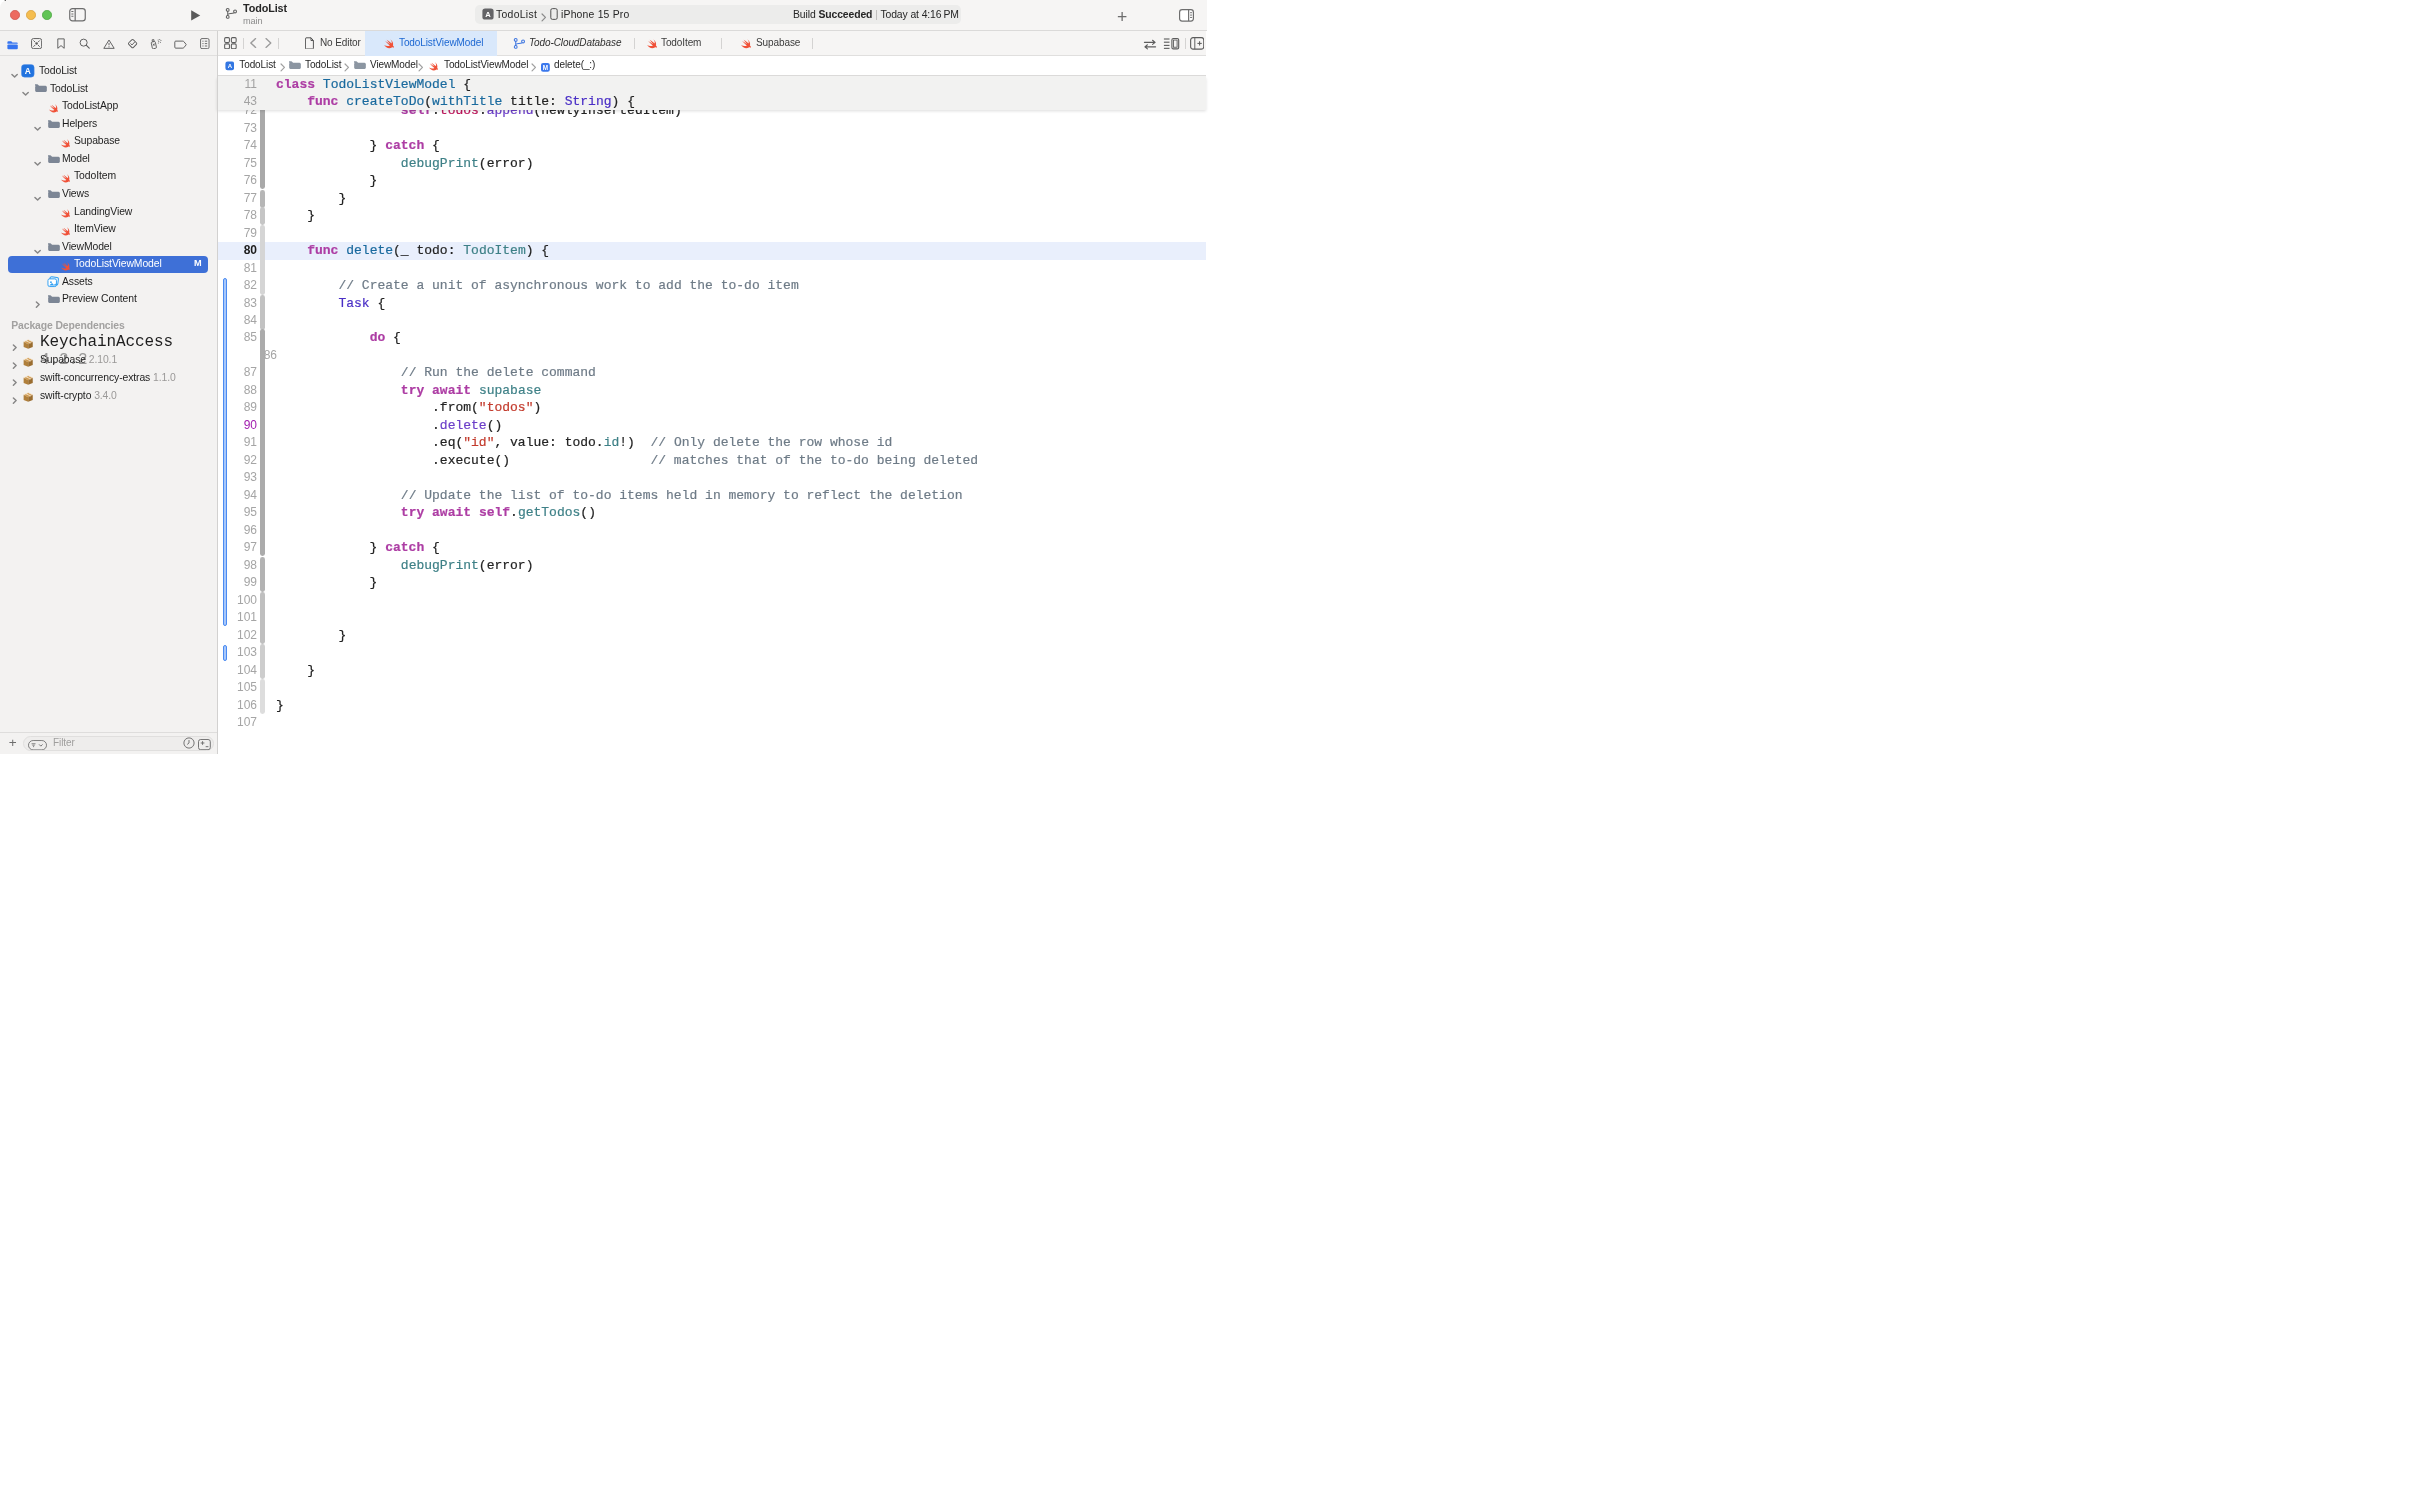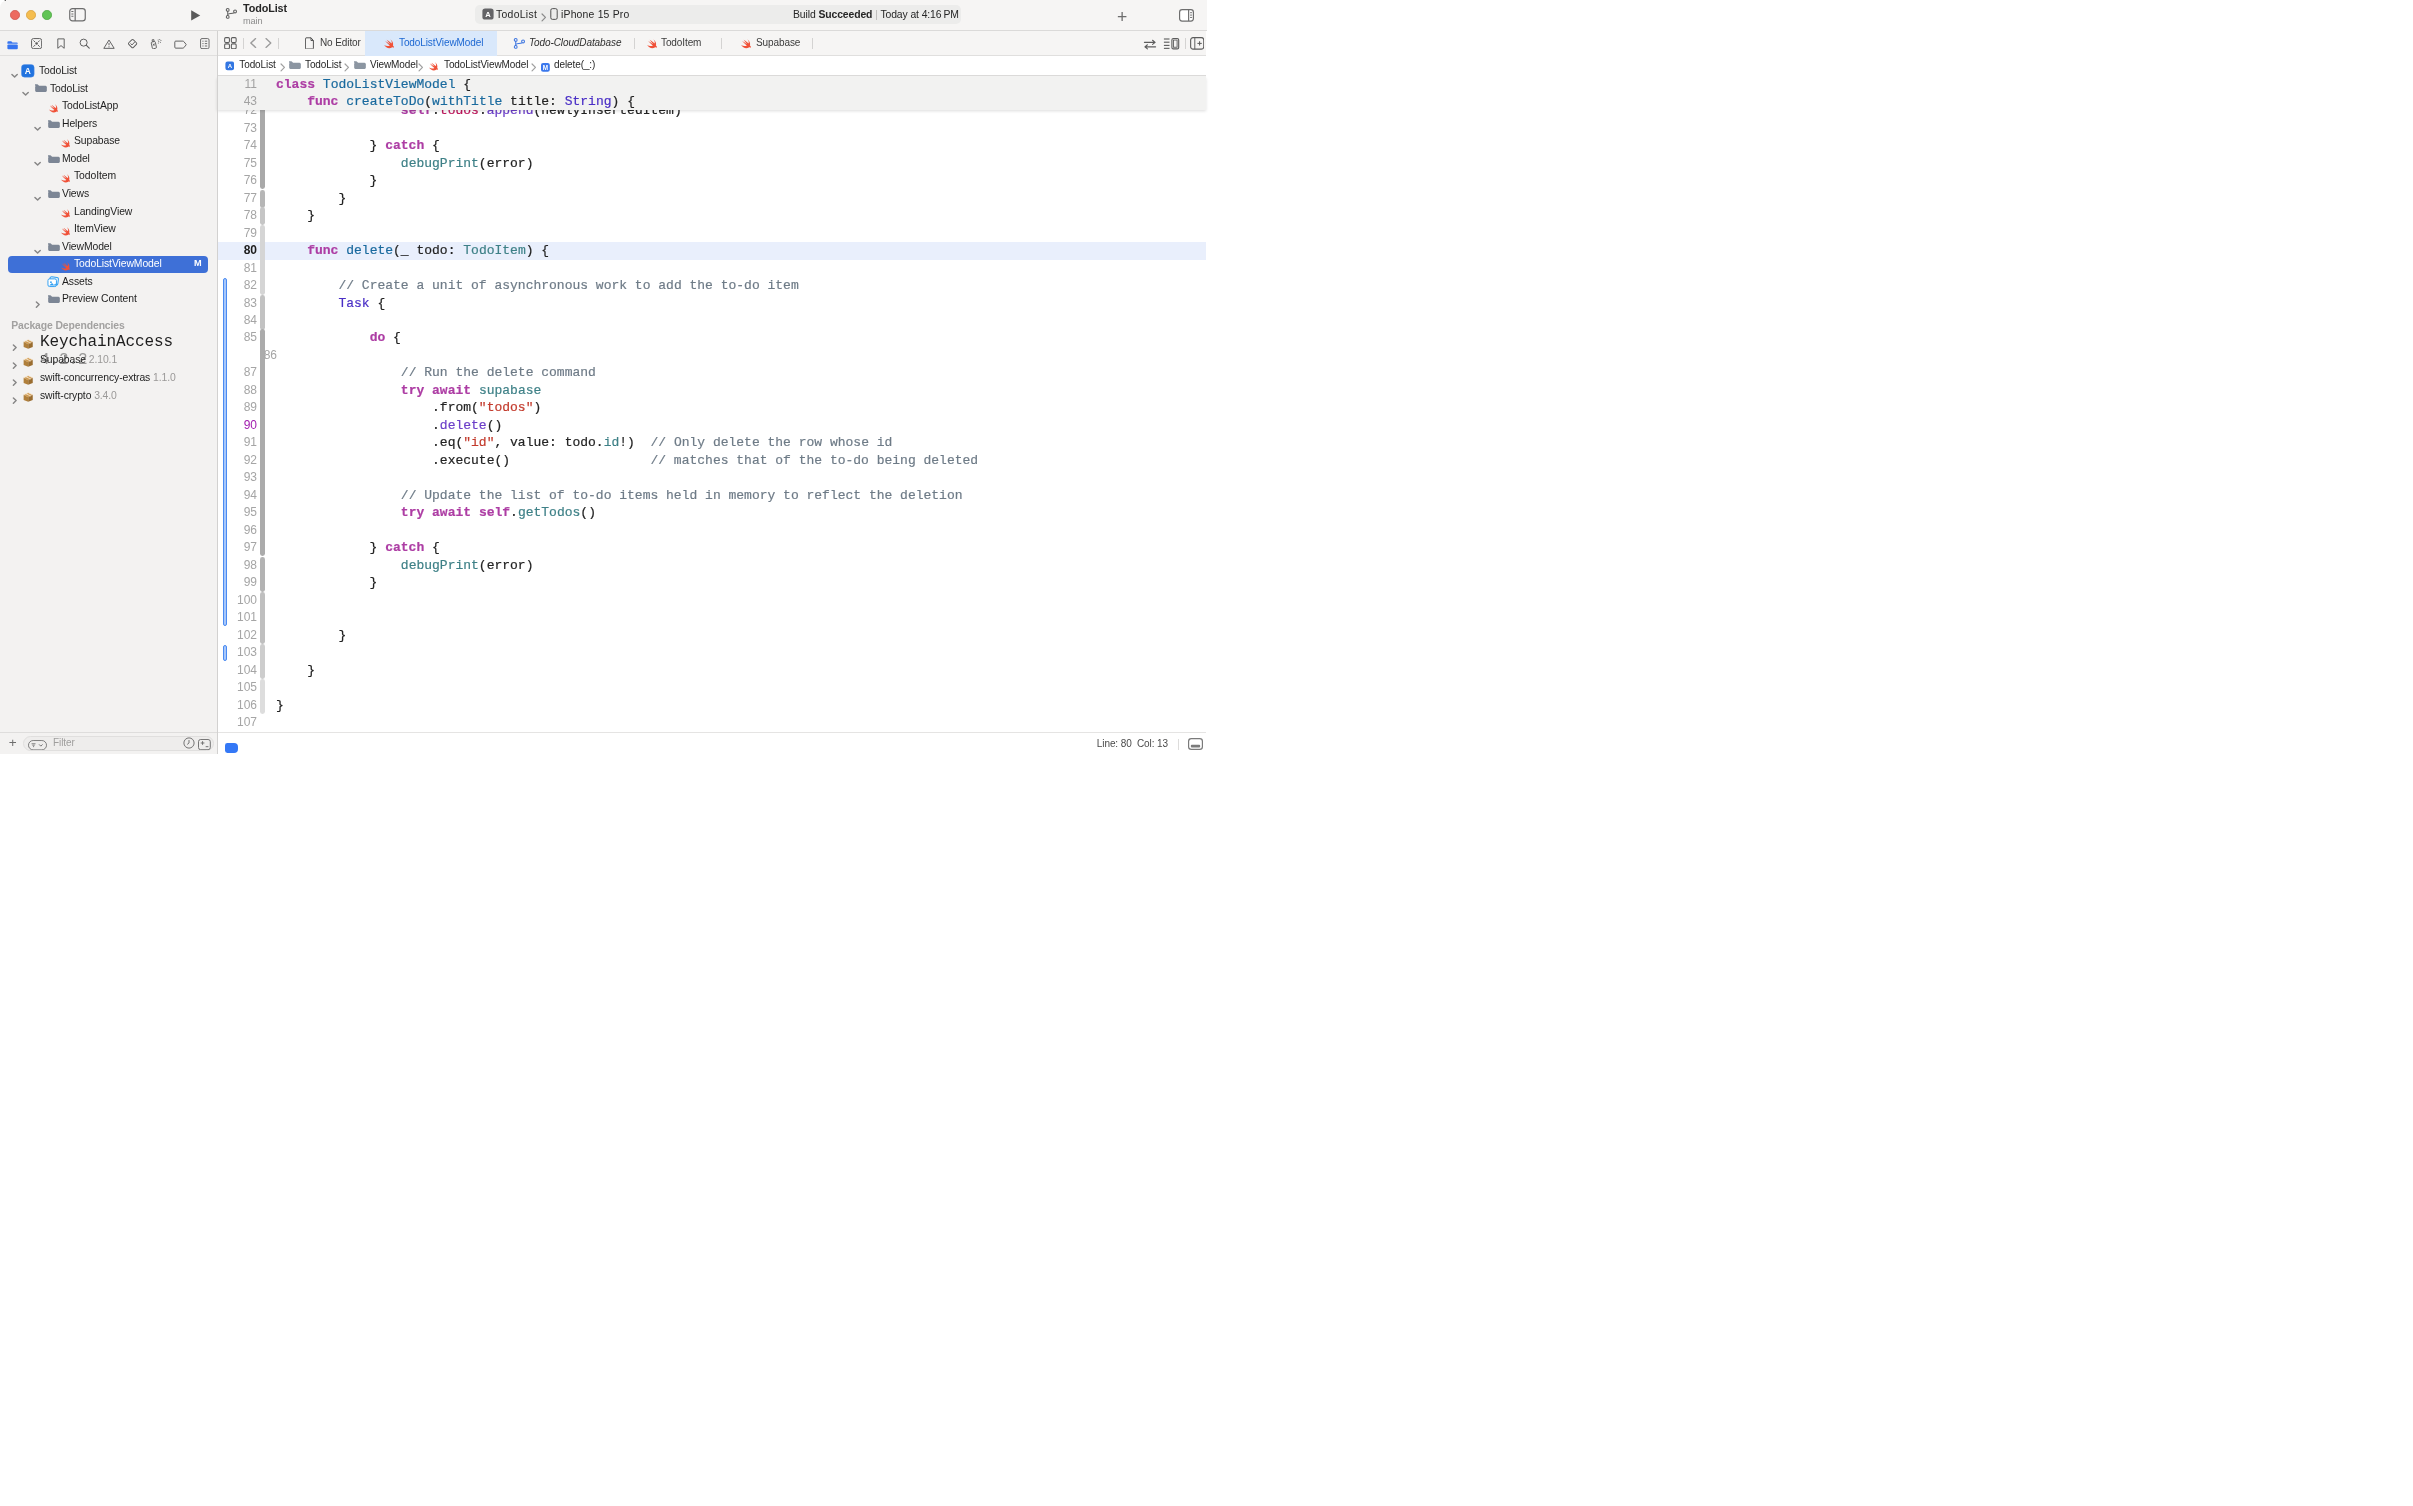--- a/index.html
+++ b/index.html
@@ -451,25 +451,16 @@
 <div class="abs" style="left:0;top:44px;width:989px;height:0.8px;background:#dbdad9;"></div>
 <div class="abs" style="left:0;top:45px;width:989px;height:17.7px;background:#f2f2f1;border-bottom:0.8px solid #dededd;box-sizing:border-box;">
   <div class="abs" style="left:0;top:0;width:40px;height:17.7px;line-height:17.7px;text-align:right;font-size:12px;color:#a2a2a2;font-family:'Liberation Sans',sans-serif;">11</div>
   <div class="abs" style="left:59px;top:0;height:17.7px;line-height:17.7px;font-family:'Liberation Mono',monospace;font-size:13px;white-space:pre;color:#232323;-webkit-text-stroke:0.2px currentColor;"><span style="color:#ad3da4;font-weight:bold;">class</span>&nbsp;<span style="color:#1a6a9e;">TodoListViewModel</span>&nbsp;{</div>
 </div>
 <div class="abs" style="left:0;top:62px;width:989px;height:17px;background:#f2f2f1;">
   <div class="abs" style="left:0;top:0;width:40px;height:17px;line-height:17px;text-align:right;font-size:12px;color:#a2a2a2;font-family:'Liberation Sans',sans-serif;">43</div>
   <div class="abs" style="left:59px;top:0;height:17px;line-height:17px;font-family:'Liberation Mono',monospace;font-size:13px;white-space:pre;color:#232323;-webkit-text-stroke:0.2px currentColor;">&nbsp;&nbsp;&nbsp;&nbsp;<span style="color:#ad3da4;font-weight:bold;">func</span>&nbsp;<span style="color:#1a6a9e;">createToDo</span>(<span style="color:#1a6a9e;">withTitle</span>&nbsp;title:&nbsp;<span style="color:#4a2fc6;">String</span>)&nbsp;{</div>
 </div>
 
-<div class="abs" style="left:0;top:701px;width:989px;height:22px;background:#fff;border-top:0.8px solid #e5e4e3;">
-  <div class="abs" style="left:8.1px;top:10px;width:12.8px;height:9.6px;border-radius:2.4px 4px 4px 2.4px;background:#3478f6;"></div>
-  <div class="abs ui" style="right:38px;top:0;height:22px;line-height:21.5px;font-size:10px;color:#4a4a4a;">Line: 80&nbsp;&nbsp;Col: 13</div>
-  <div class="abs" style="left:961px;top:5.6px;width:0.8px;height:11.2px;background:#dddcdb;"></div>
-  <div class="abs" style="left:971px;top:5.2px;"><svg width="15" height="12" viewBox="0 0 19 15" style="">
-            <rect x="0.75" y="0.75" width="17.5" height="13.5" rx="3.4" fill="none" stroke="#7a7a7a" stroke-width="1.5"></rect>
-            <rect x="3.6" y="8.6" width="11.8" height="3.4" rx="1.2" fill="#7a7a7a"></rect>
-          </svg></div>
-</div>
   </div>
   <div class="vdiv" style="left:217px;top:31px;height:723px;"></div>
   <div class="abs" style="left:0;top:0;width:5.6px;height:1.2px;background:#000;"></div>
 </div>
 
 </body></html>

